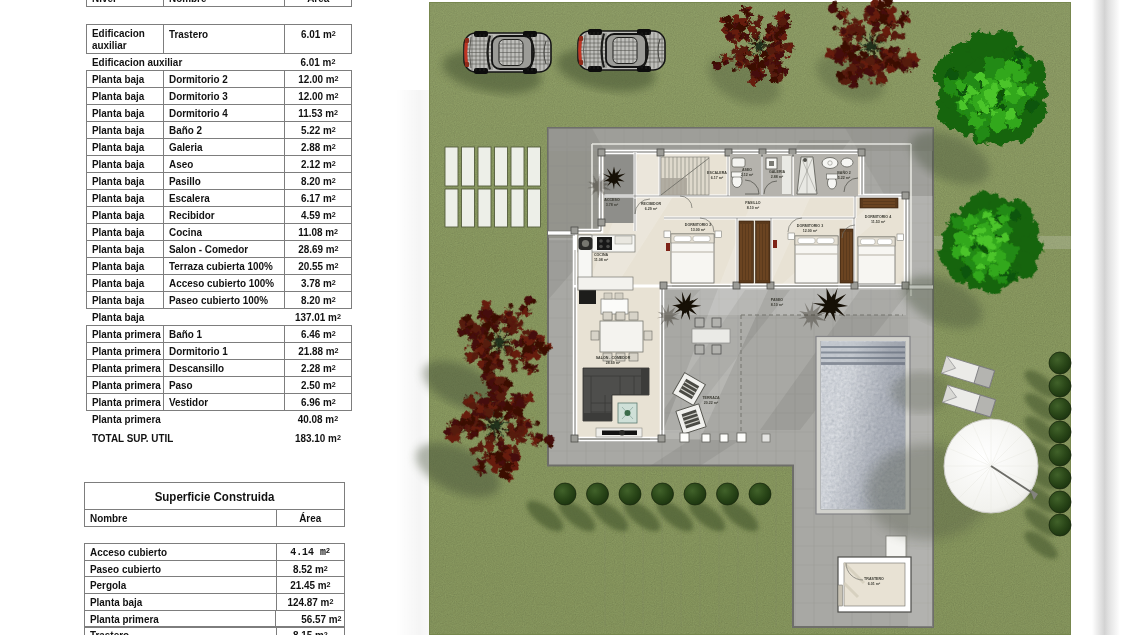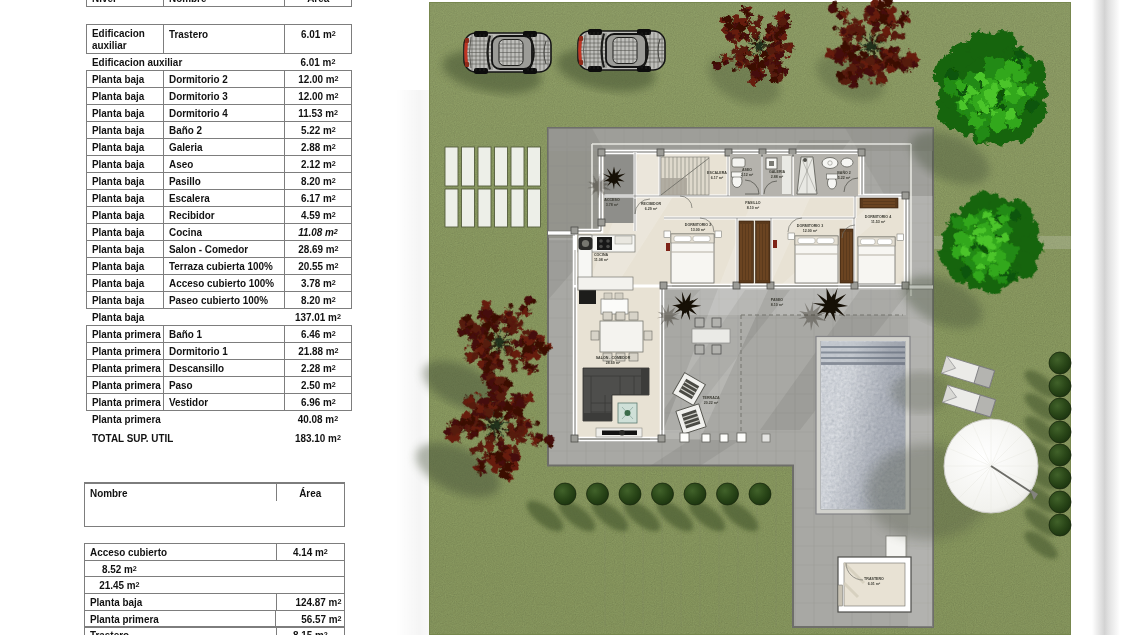--- a/index.html
+++ b/index.html
@@ -151,21 +151,21 @@
           <span class="sqc">4.59 m<span style="font-size:8px;vertical-align:2px">2</span></span>
         </div>
       </div>
       <div class="row" style="left: 86px; top: 223px; width: 266px; height: 18px;">
         <div class="cell cl bdr" style="width: 77.5px;">
           <span class="sq">Planta baja</span>
         </div>
         <div class="cell cl bdr" style="width: 121.2px;">
           <span class="sq">Cocina</span>
         </div>
-        <div class="cell cc" style="width: 65.9px; font-style: italic;">
+        <div class="cell cc" style="width: 65.9px;">
           <span class="sqc">11.08 m<span style="font-size:8px;vertical-align:2px">2</span></span>
         </div>
       </div>
       <div class="row" style="left: 86px; top: 240px; width: 266px; height: 18px;">
         <div class="cell cl bdr" style="width: 77.5px;">
           <span class="sq">Planta baja</span>
         </div>
         <div class="cell cl bdr" style="width: 121.2px;">
           <span class="sq">Salon - Comedor</span>
         </div>
@@ -270,52 +270,61 @@
         <span class="sqc" style="position: absolute; left: 192px; width: 80px; text-align: center;">40.08 m<span style="font-size:8px;vertical-align:2px">2</span></span>
       </div>
       <div class="sum" style="left: 86px; top: 427px; width: 266px; height: 17px; align-items: flex-end;">
         <span class="sq" style="margin-left: 6px;">TOTAL SUP. UTIL</span>
         <span class="sqc" style="position: absolute; left: 192px; width: 80px; text-align: center;">183.10 m<span style="font-size:8px;vertical-align:2px">2</span></span>
       </div>
     </div>
 
 <div class="tbl" id="t2">
       <div class="row" style="left: 84px; top: 482px; width: 261px; height: 45px; flex-direction: column;">
+        <div style="height: 28px; display: flex; align-items: center; justify-content: center;">
+          <span class="sqc" style="font-size: 12.8px;">Superficie Construida</span>
+        </div>
         <div style="height: 17px; display: flex; border-top: 1px solid rgb(125, 125, 125);">
           <div class="cell cl bdr" style="width: 193.3px;">
             <span class="sq">Nombre</span>
           </div>
           <div class="cell cc" style="width: 68.1px;">
             <span class="sqc">Área</span>
           </div>
         </div>
       </div>
       <div class="row" style="left: 84px; top: 543px; width: 261px; height: 17.7px;">
         <div class="cell cl bdr" style="width: 193.3px;">
           <span class="sq">Acceso cubierto</span>
         </div>
-        <div class="cell cc" style="width: 68.1px;">
+        <div class="cell cc" style="width: 68.1px; font-family: Liberation Mono, monospace;">
           <span class="sqc">4.14 m<span style="font-size:8px;vertical-align:2px">2</span></span>
         </div>
       </div>
       <div class="row" style="left: 84px; top: 559.7px; width: 261px; height: 17.7px;">
+        <div class="cell cl bdr" style="width: 193.3px;">
+          <span class="sq">Paseo cubierto</span>
+        </div>
         <div class="cell cc" style="width: 68.1px;">
           <span class="sqc">8.52 m<span style="font-size:8px;vertical-align:2px">2</span></span>
         </div>
       </div>
       <div class="row" style="left: 84px; top: 576.4px; width: 261px; height: 17.7px;">
+        <div class="cell cl bdr" style="width: 193.3px;">
+          <span class="sq">Pergola</span>
+        </div>
         <div class="cell cc" style="width: 68.1px;">
           <span class="sqc">21.45 m<span style="font-size:8px;vertical-align:2px">2</span></span>
         </div>
       </div>
       <div class="row" style="left: 84px; top: 593.1px; width: 261px; height: 17.7px;">
         <div class="cell cl bdr" style="width: 193.3px;">
           <span class="sq">Planta baja</span>
         </div>
-        <div class="cell cc" style="width: 68.1px; justify-content: flex-end;">
+        <div class="cell cc" style="width: 68.1px;">
           <span class="sqc">124.87 m<span style="font-size:8px;vertical-align:2px">2</span></span>
         </div>
       </div>
       <div class="row" style="left: 84px; top: 609.8px; width: 261px; height: 17.7px;">
         <div class="cell cl bdr" style="width: 193.3px;">
           <span class="sq">Planta primera</span>
         </div>
         <div class="cell cc" style="width: 68.1px; padding-left: 22px;">
           <span class="sqc">56.57 m<span style="font-size:8px;vertical-align:2px">2</span></span>
         </div>

